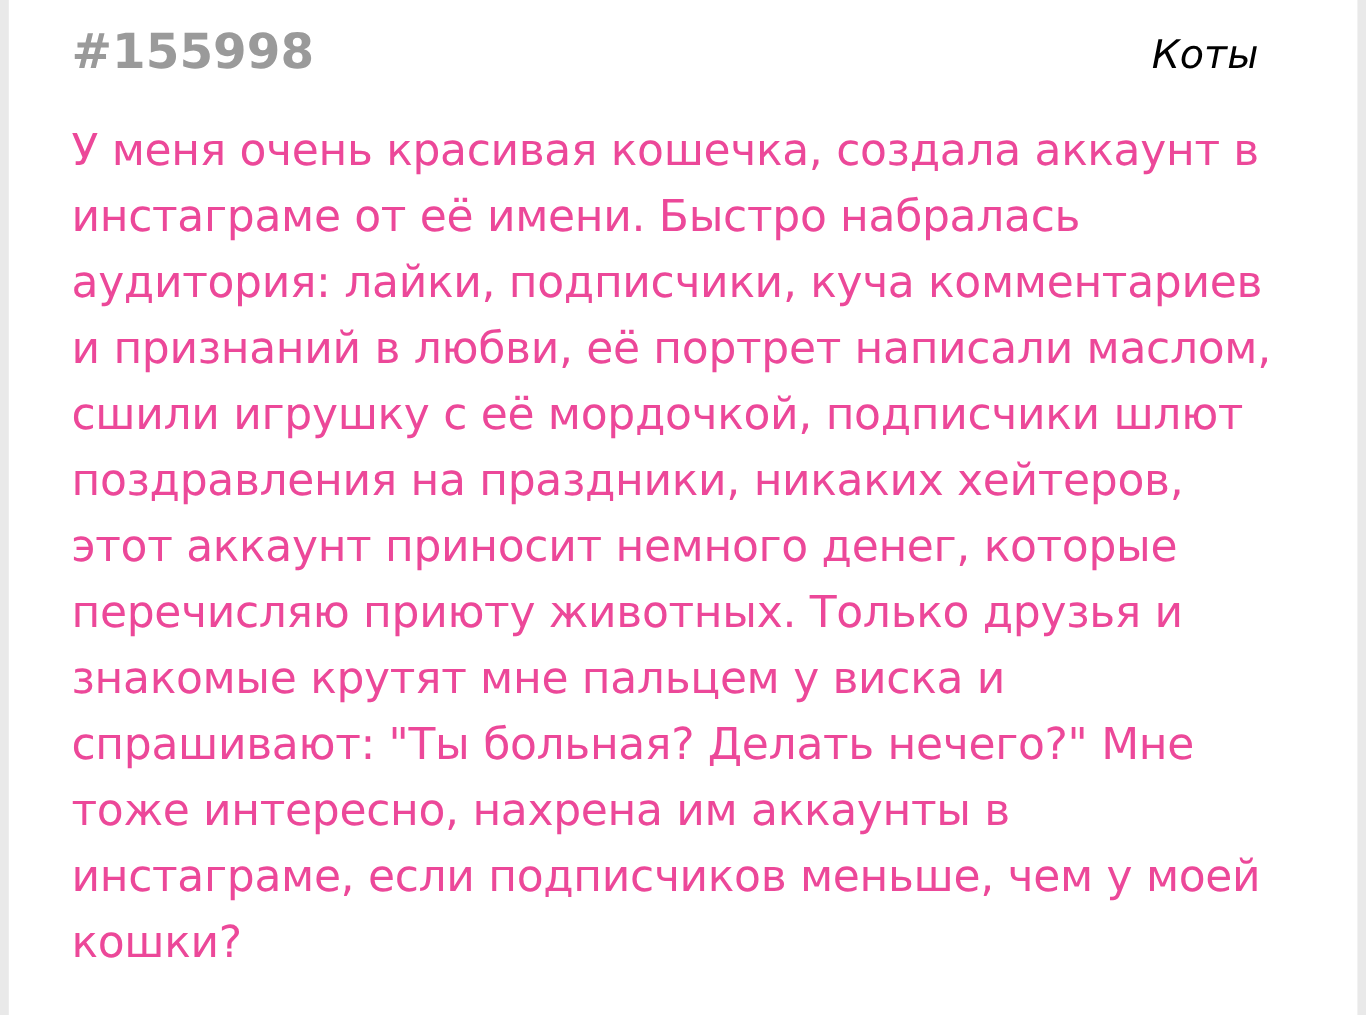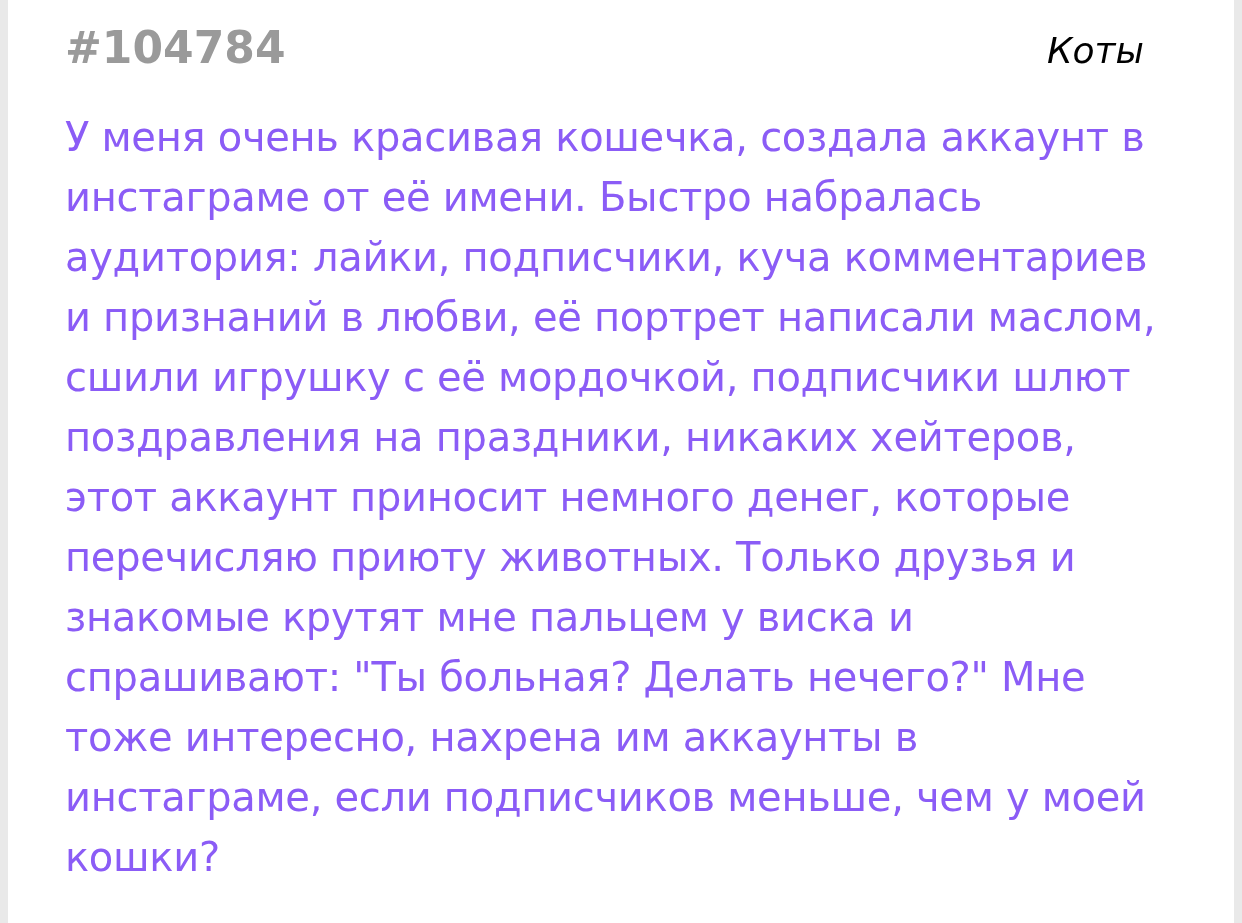--- a/index.html
+++ b/index.html
@@ -42,29 +42,29 @@
     color: #000000;
     text-decoration: none;
     cursor: pointer;
     margin-right: 40px;
   }
   .post-body {
     margin: 34px 0 0 0;
     width: 1112px;
     font-size: 40px;
     line-height: 60px;
-    color: #8b5cf6;
+    color: #ec4899;
     letter-spacing: -0.3px;
   }
 </style>
 </head>
 <body>
 
 <div class="page">
   <main class="card">
     <header class="post-header">
-      <a class="post-id">#104784</a>
+      <a class="post-id">#155998</a>
       <a class="post-category">Коты</a>
     </header>
     <p class="post-body">У меня очень красивая кошечка, создала аккаунт в инстаграме от её имени. Быстро набралась аудитория: лайки, подписчики, куча комментариев и признаний в любви, её портрет написали маслом, сшили игрушку с её мордочкой, подписчики шлют поздравления на праздники, никаких хейтеров, этот аккаунт приносит немного денег, которые перечисляю приюту животных. Только друзья и знакомые крутят мне пальцем у виска и спрашивают: "Ты больная? Делать нечего?" Мне тоже интересно, нахрена им аккаунты в инстаграме, если подписчиков меньше, чем у моей кошки?</p>
 
   </main>
 </div>
 
 </body></html>

